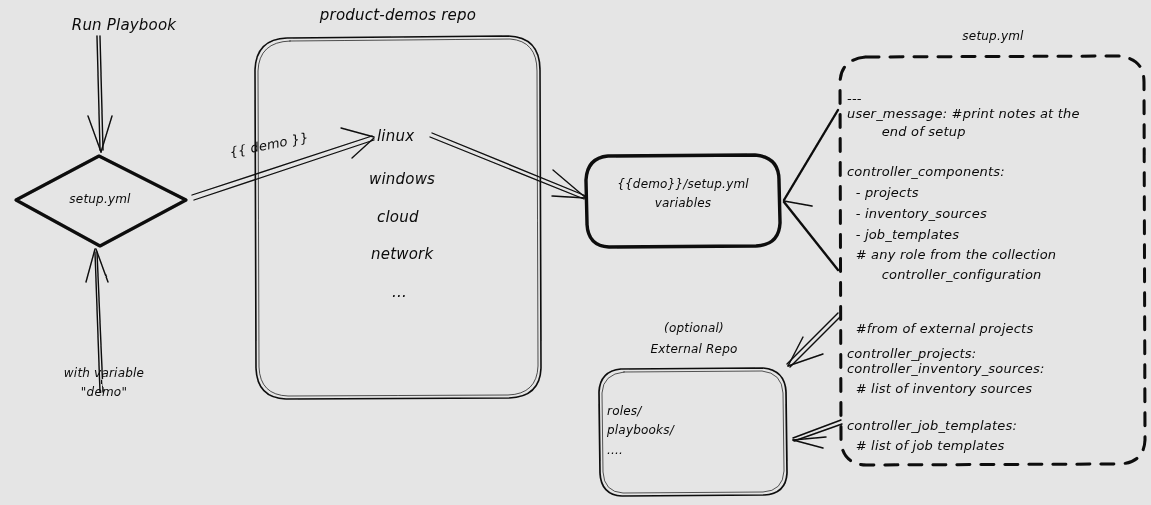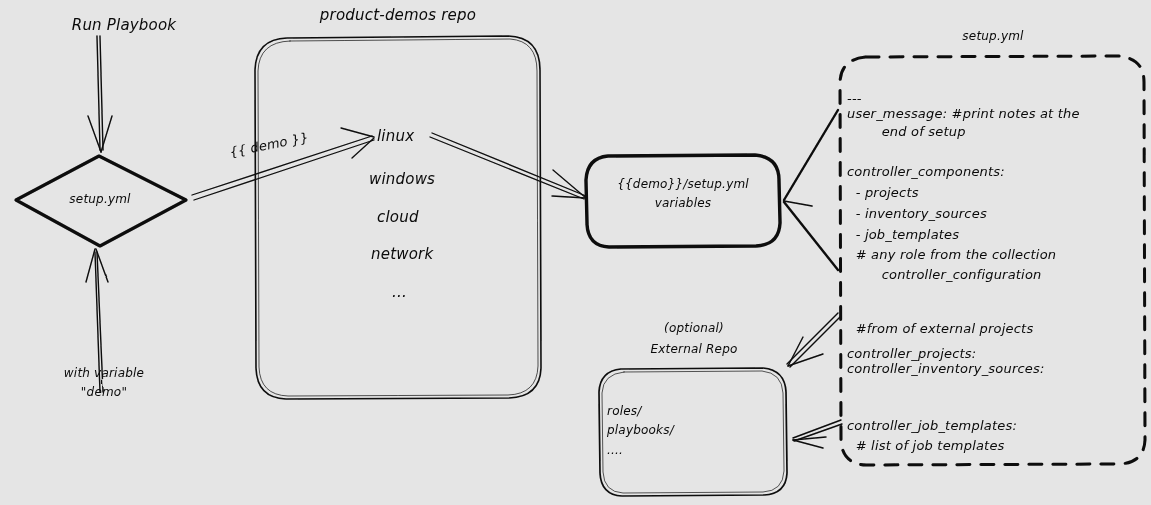--- a/index.html
+++ b/index.html
@@ -168,17 +168,18 @@
   <div class="lbl t13 skew" style="left:847px; top:184px;">  - projects</div>
   <div class="lbl t13 skew" style="left:847px; top:205px;font-style:italic;">  - inventory_sources</div>
   <div class="lbl t13 skew" style="left:847px; top:226px;text-align:center;">  - job_templates</div>
   <div class="lbl t13 skew" style="left:847px; top:246px;">  # any role from the collection</div>
   <div class="lbl t13 skew" style="left:847px; top:266px;">        controller_configuration</div>
 
   <div class="lbl t13 skew" style="left:847px; top:300px;margin-top:45px;">controller_projects:</div>
   <div class="lbl t13 skew" style="left:847px; top:320px;">  #from of external projects</div>
 
   <div class="lbl t13 skew" style="left:847px; top:360px;">controller_inventory_sources:</div>
+  <div class="lbl t13 skew" style="left:847px; top:380px;">  # list of inventory sources</div>
 
   <div class="lbl t13 skew" style="left:847px; top:417px;">controller_job_templates:</div>
   <div class="lbl t13 skew" style="left:847px; top:437px;">  # list of job templates</div>
 
 </div>
 
 </body></html>

